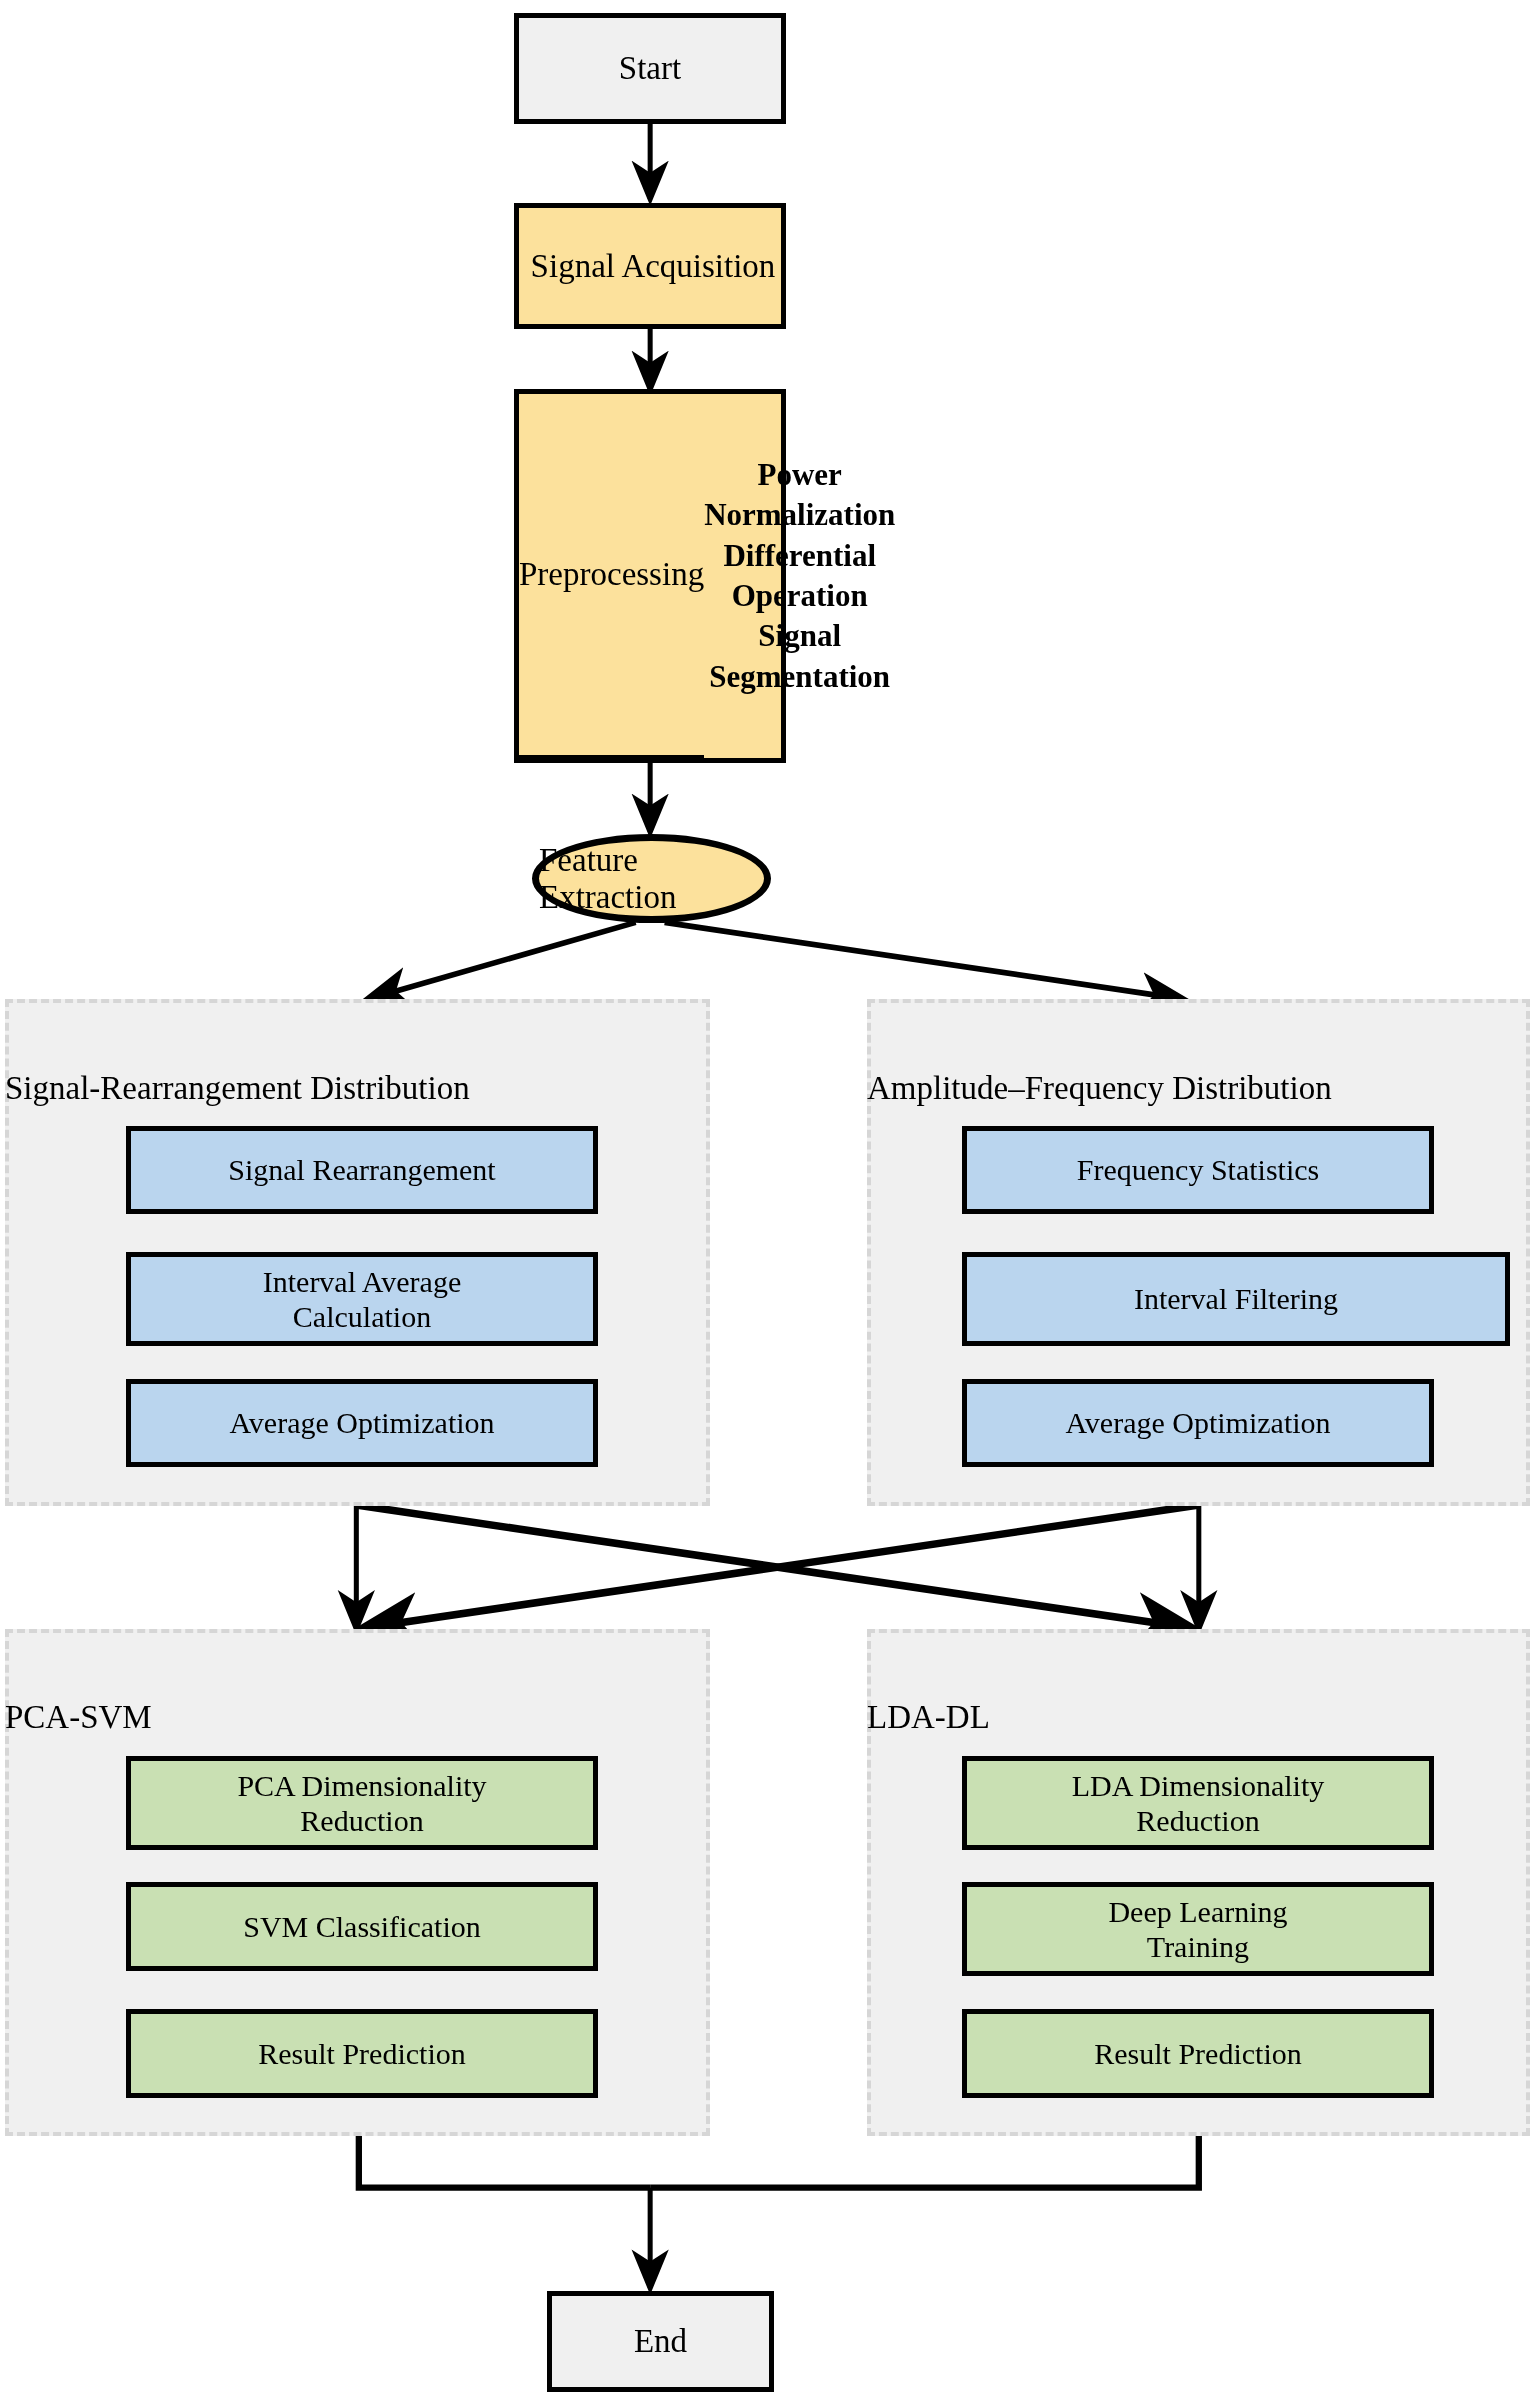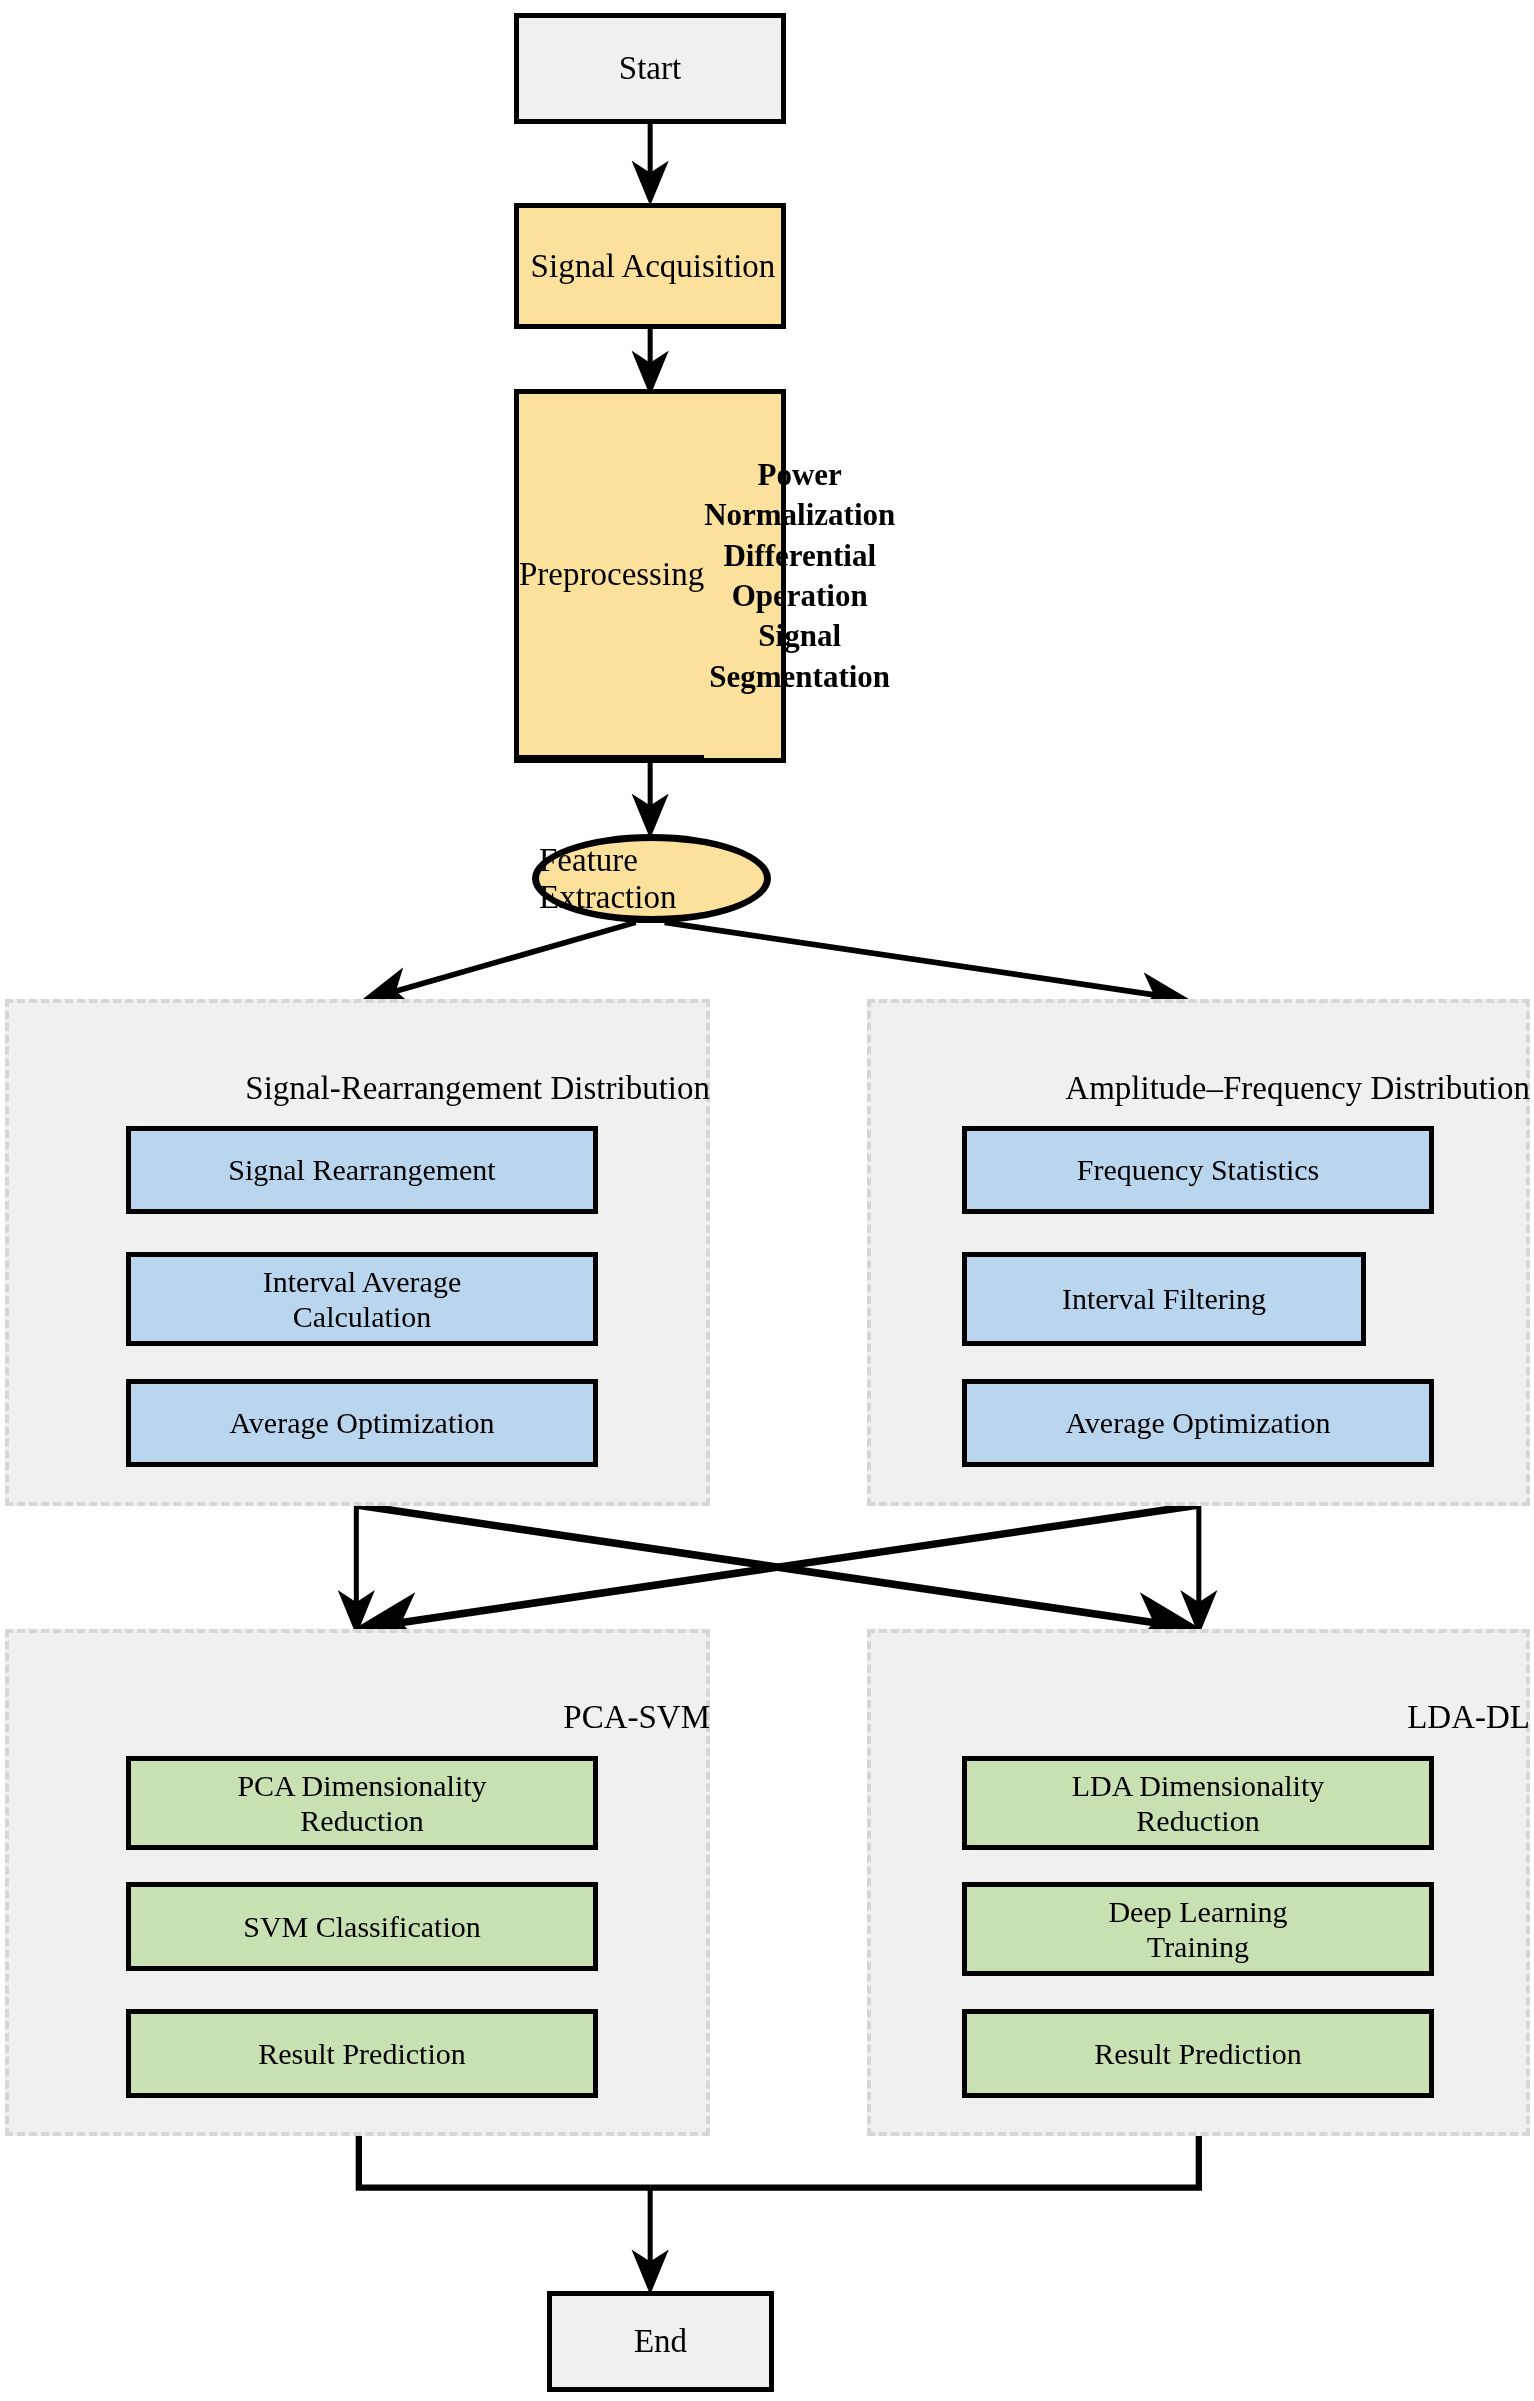--- a/index.html
+++ b/index.html
@@ -28,21 +28,21 @@
   .split-top{border-bottom:3.1px solid #000;}
 
   .cluster{
     position:absolute;
     box-sizing:border-box;
     background:#f0f0f0;
     border:4.4px dashed #d6d6d6;
   }
   .cluster-title{
     position:absolute;
-    text-align:right;
+    text-align:left;
     font-size:33px;
     color:#000;
     font-family:"Liberation Serif",serif;
     white-space:nowrap;
   }
   .ellipse{
     position:absolute;
     box-sizing:border-box;
     background:#fce19c;
     border:7px solid #000;
@@ -103,21 +103,21 @@
   <div class="cluster" style="left:5px;top:999px;width:705px;height:507px;"></div>
   <div class="cluster-title" style="left:5px;top:1070px;width:705px;">Signal-Rearrangement Distribution</div>
   <div class="node blue" style="left:126px;top:1126px;width:472px;height:88px;">Signal Rearrangement</div>
   <div class="node blue" style="left:126px;top:1252px;width:472px;height:94px;">Interval Average
 Calculation</div>
   <div class="node blue" style="left:126px;top:1379px;width:472px;height:88px;">Average Optimization</div>
 
   <div class="cluster" style="left:867px;top:999px;width:663px;height:507px;"></div>
   <div class="cluster-title" style="left:867px;top:1070px;width:663px;">Amplitude–Frequency Distribution</div>
   <div class="node blue" style="left:962px;top:1126px;width:472px;height:88px;">Frequency Statistics</div>
-  <div class="node blue" style="left:962px;top:1252px;width:404px;height:94px;">Interval Filtering</div>
+  <div class="node blue" style="left:962px;top:1252px;width:548px;height:94px;">Interval Filtering</div>
   <div class="node blue" style="left:962px;top:1379px;width:472px;height:88px;">Average Optimization</div>
 
   <div class="cluster" style="left:5px;top:1629px;width:705px;height:507px;"></div>
   <div class="cluster-title" style="left:5px;top:1699px;width:705px;">PCA-SVM</div>
   <div class="node green" style="left:126px;top:1756px;width:472px;height:94px;">PCA Dimensionality
 Reduction</div>
   <div class="node green" style="left:126px;top:1882px;width:472px;height:89px;">SVM Classification</div>
   <div class="node green" style="left:126px;top:2009px;width:472px;height:89px;">Result Prediction</div>
 
   <div class="cluster" style="left:867px;top:1629px;width:663px;height:507px;"></div>

